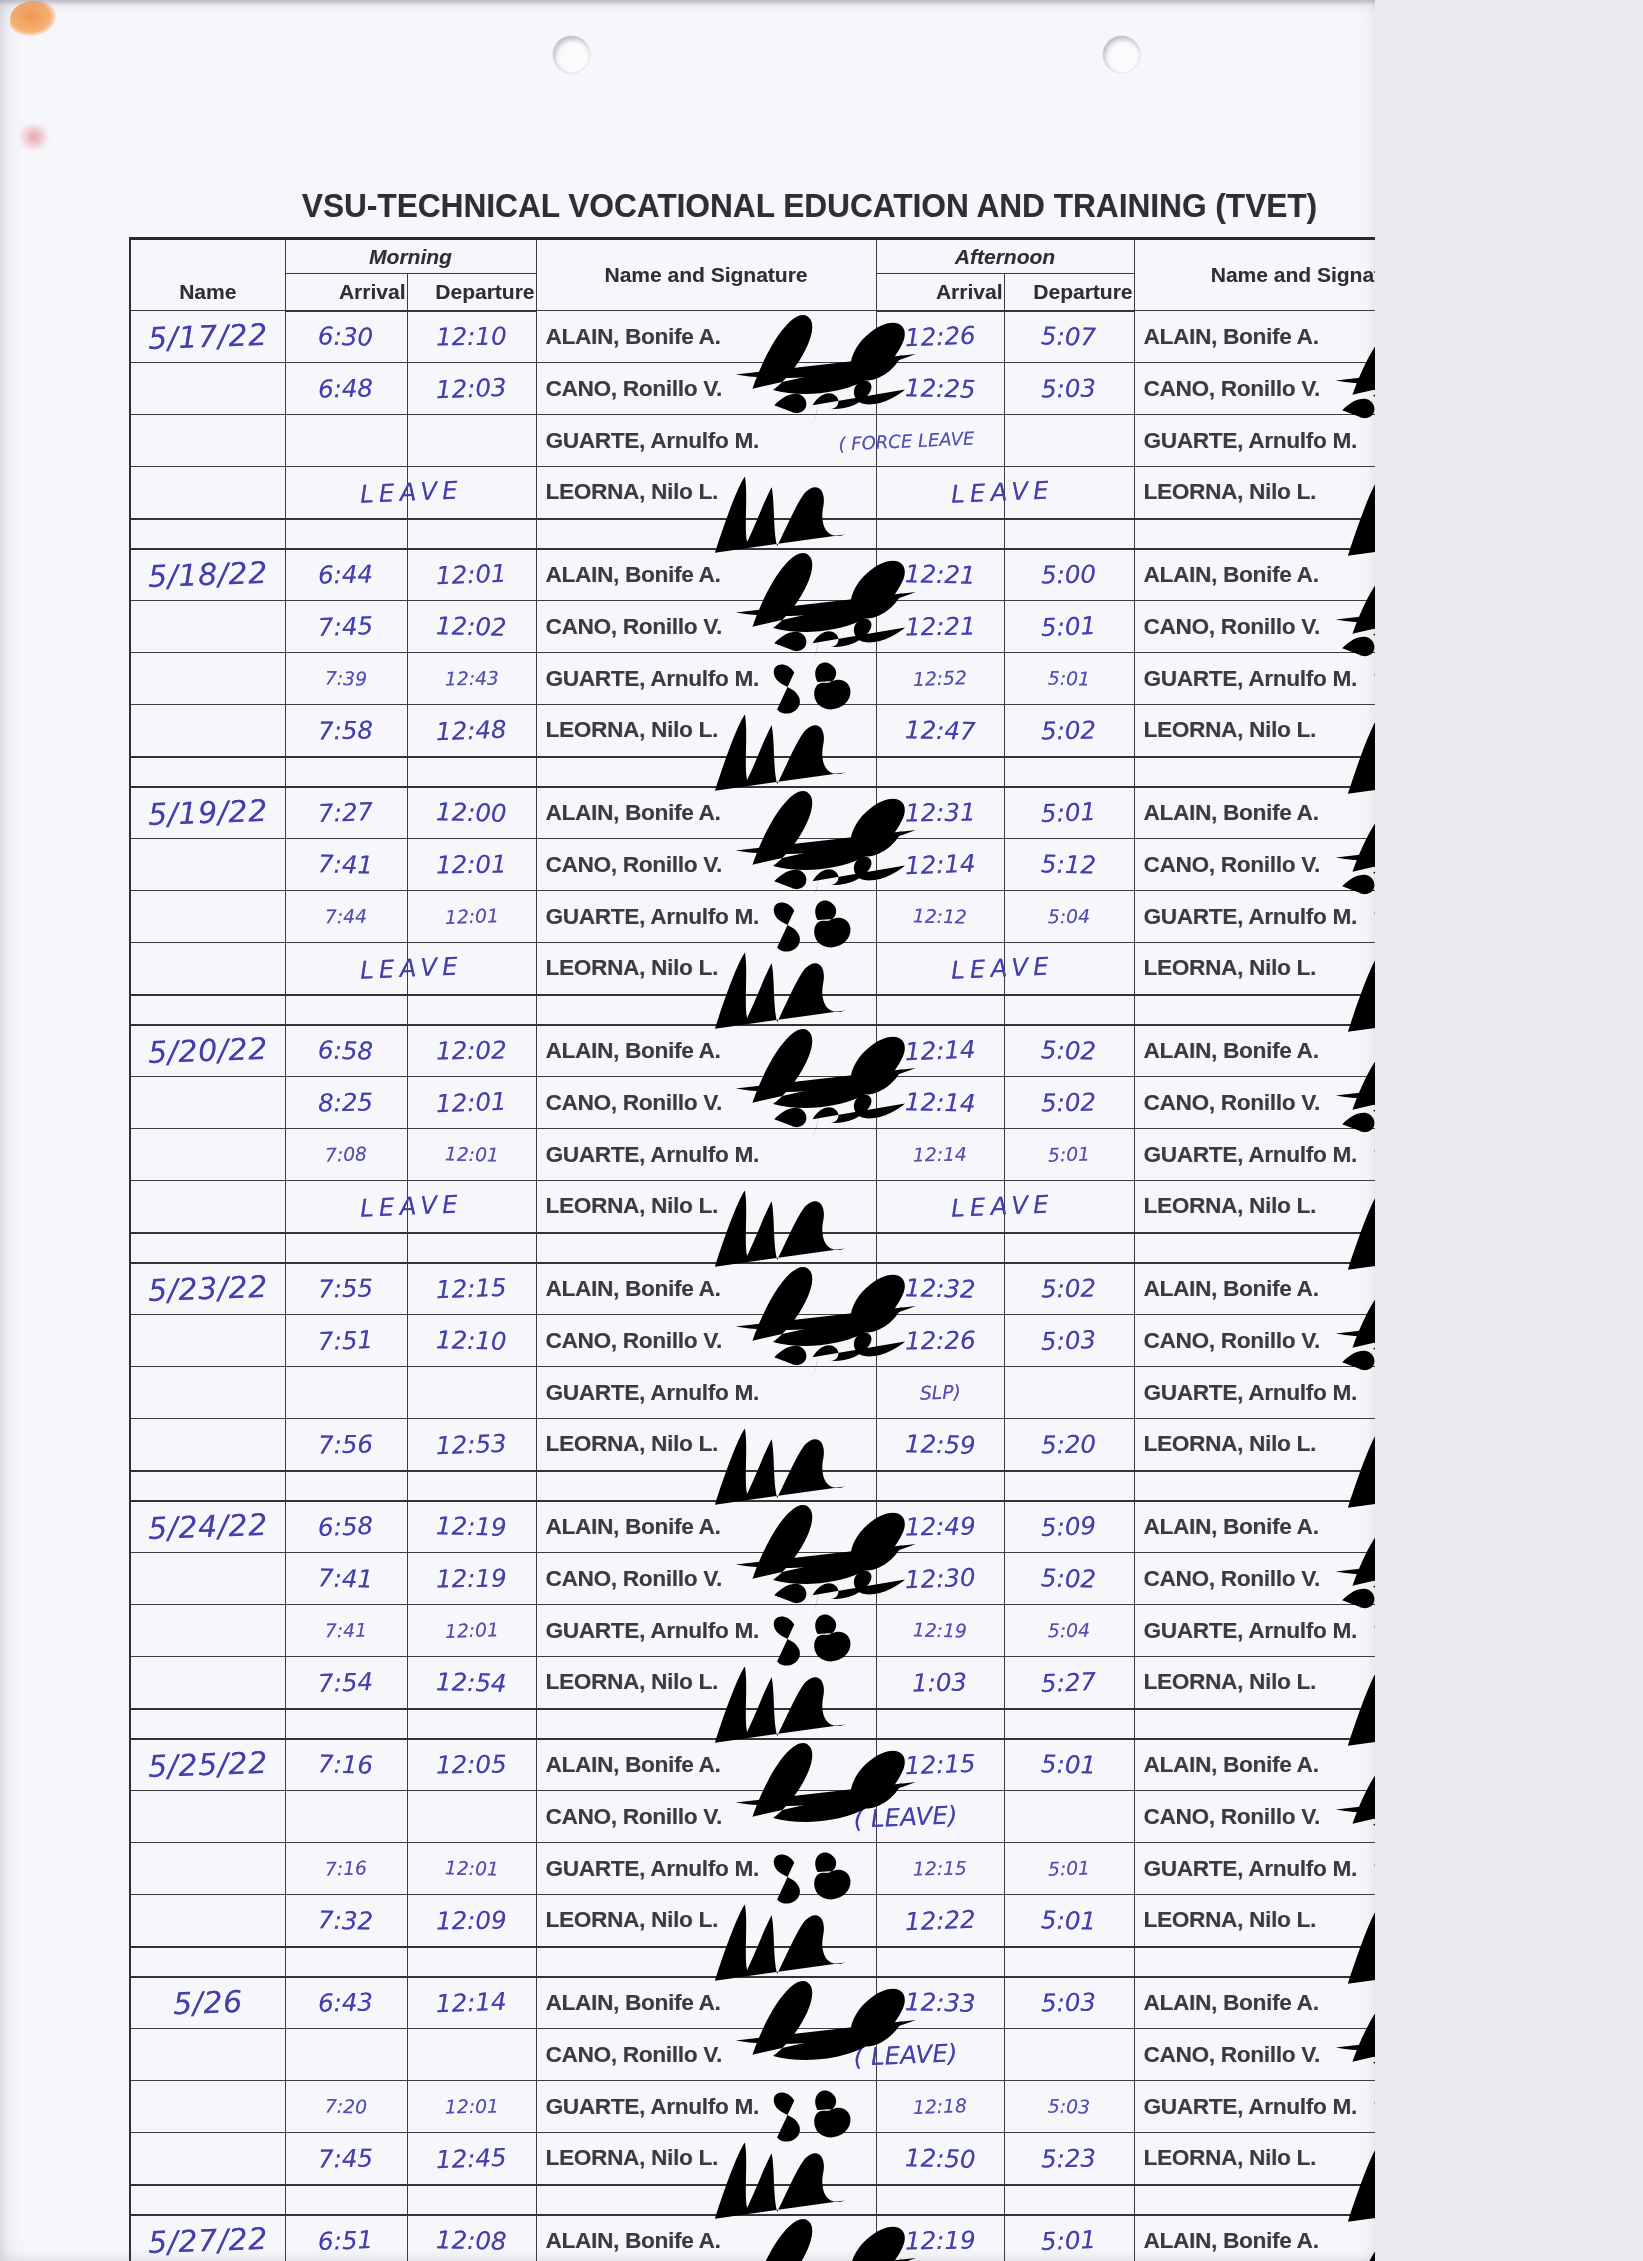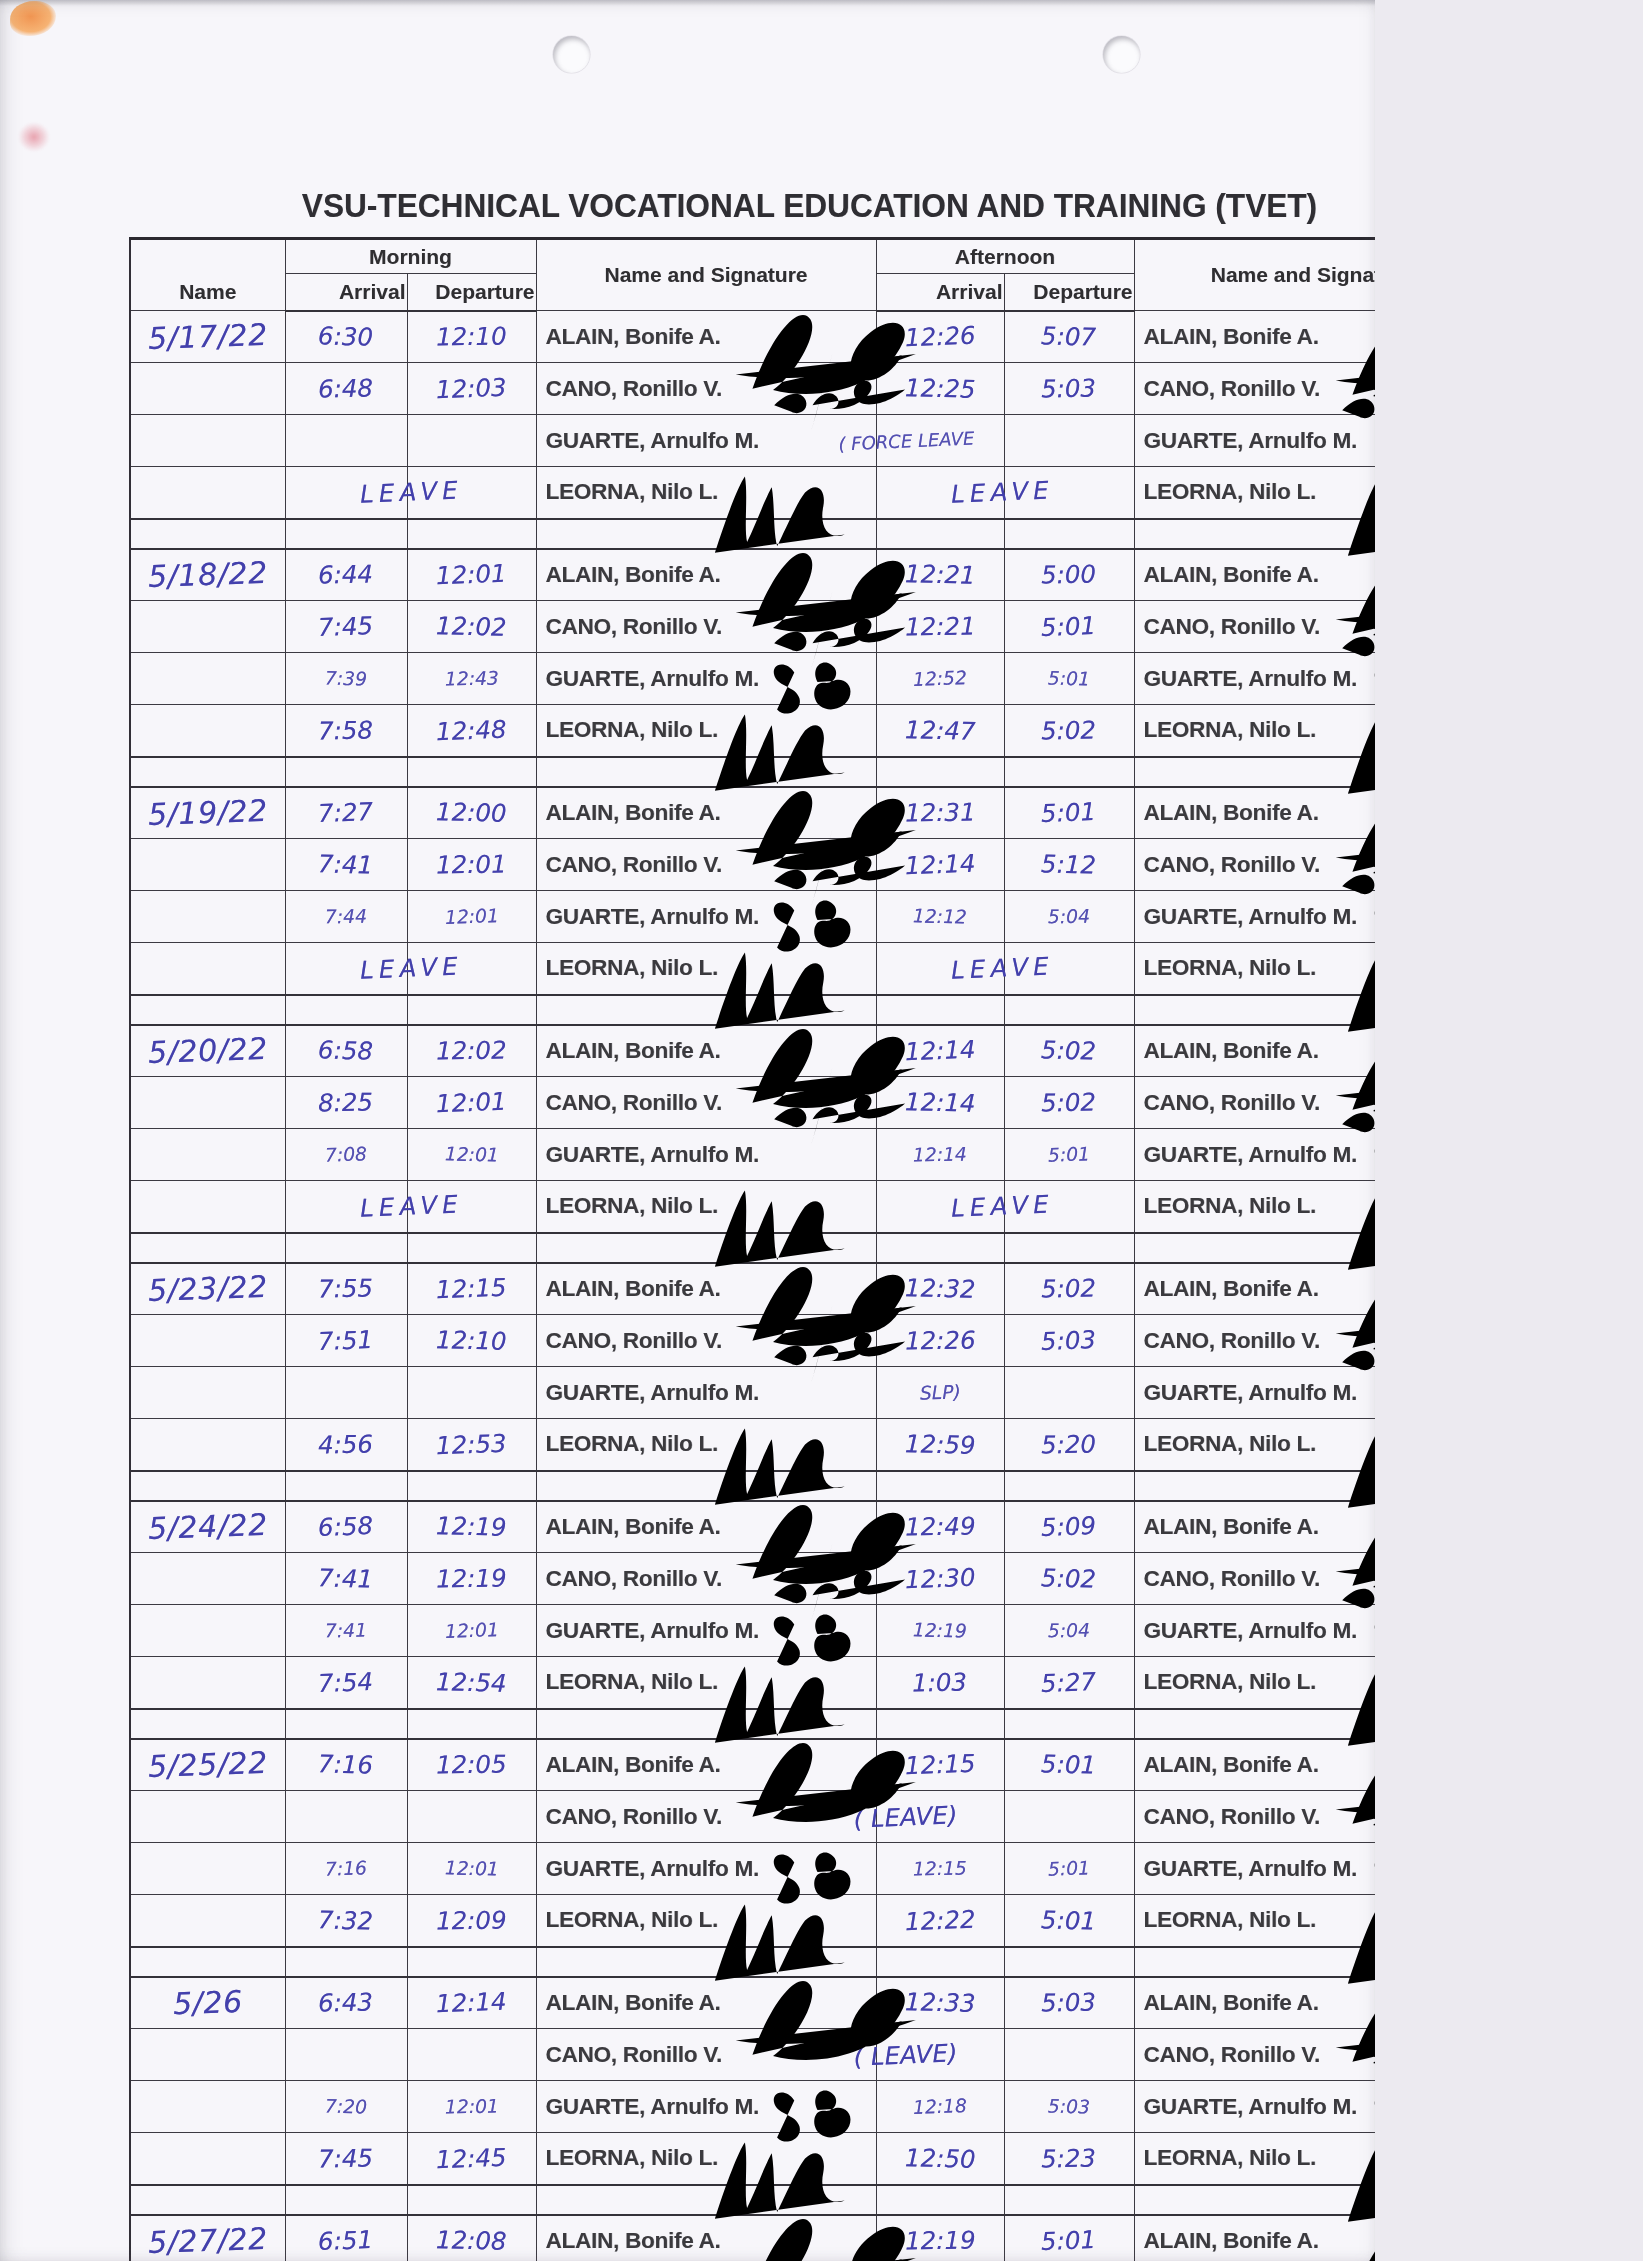--- a/index.html
+++ b/index.html
@@ -39,21 +39,21 @@
   table.grid col.c6{width:130px}
   table.grid col.c7{width:357px}
 
   table.grid{border:2.6px solid #322f37;border-top:3.9px solid #2b2930;}
   th,td{border:1.9px solid #3c3a42;box-sizing:border-box;background:transparent;}
   thead th{color:#2f2e31;font-weight:bold;font-size:21px;text-align:center;
         text-shadow:0.3px 0.3px 0 rgba(80,80,86,.3);}
   thead tr.h1 th{height:35px;}
   thead tr.h2 th{height:37px;border-bottom:2.6px solid #343239;text-align:right;}
   th.th-date{vertical-align:bottom;padding-bottom:6.4px;}
-  th.th-group{border-bottom:1.9px solid #3c3a42;}
+  th.th-group{border-bottom:1.9px solid #3c3a42;font-style:italic;}
 
   tr.drow td{height:52px;}
   tr.sep td{height:30px;border-top:2.6px solid #343239;border-bottom:2.6px solid #343239;}
 
   td.c-time{position:relative;text-align:center;vertical-align:middle;overflow:visible;}
   td.c-date{position:relative;text-align:center;vertical-align:middle;}
   td.c-name{position:relative;vertical-align:middle;padding-left:9px;overflow:visible;}
 
   .name-label{font-size:22.6px;font-weight:bold;color:#3b3a3e;letter-spacing:-0.3px;
         text-shadow:0.4px 0.4px 0 rgba(90,90,96,.38);white-space:nowrap;}
@@ -427,21 +427,21 @@
           <td class="c-date"></td>
           <td class="c-time"></td>
           <td class="c-time"></td>
           <td class="c-name name1"><span class="name-label">GUARTE, Arnulfo M.</span></td>
           <td class="c-time"><span class="hw t small rot0">SLP)</span></td>
           <td class="c-time"></td>
           <td class="c-name name2"><span class="name-label">GUARTE, Arnulfo M.</span></td>
         </tr>
         <tr class="drow">
           <td class="c-date"></td>
-          <td class="c-time"><span class="hw t rot2">4:56</span></td>
+          <td class="c-time"><span class="hw t rot2">7:56</span></td>
           <td class="c-time"><span class="hw t rot0">12:53</span></td>
           <td class="c-name name1"><span class="name-label">LEORNA, Nilo L.</span><svg viewBox="0 0 300 200" class="sigwrap sig-leorna">
               <use href="#sig-leorna"></use>
             </svg></td>
           <td class="c-time"><span class="hw t rot1">12:59</span></td>
           <td class="c-time"><span class="hw t rot2">5:20</span></td>
           <td class="c-name name2"><span class="name-label">LEORNA, Nilo L.</span><svg viewBox="0 0 300 200" class="sigwrap sig-leorna">
               <use href="#sig-leorna"></use>
             </svg></td>
         </tr>

